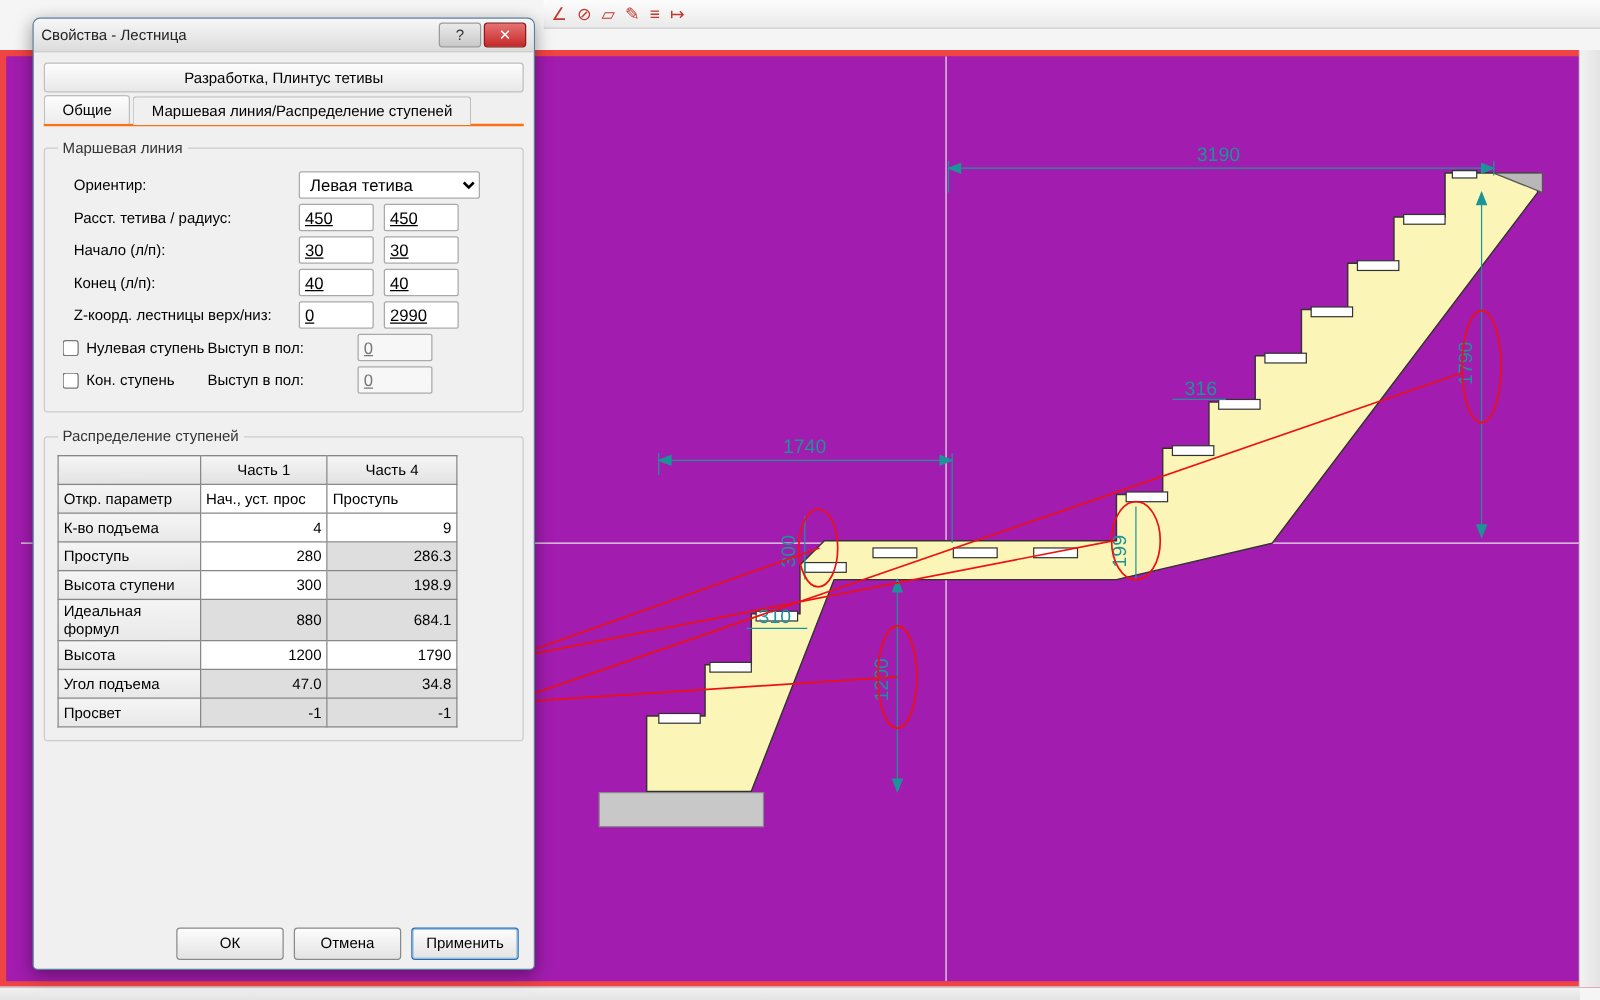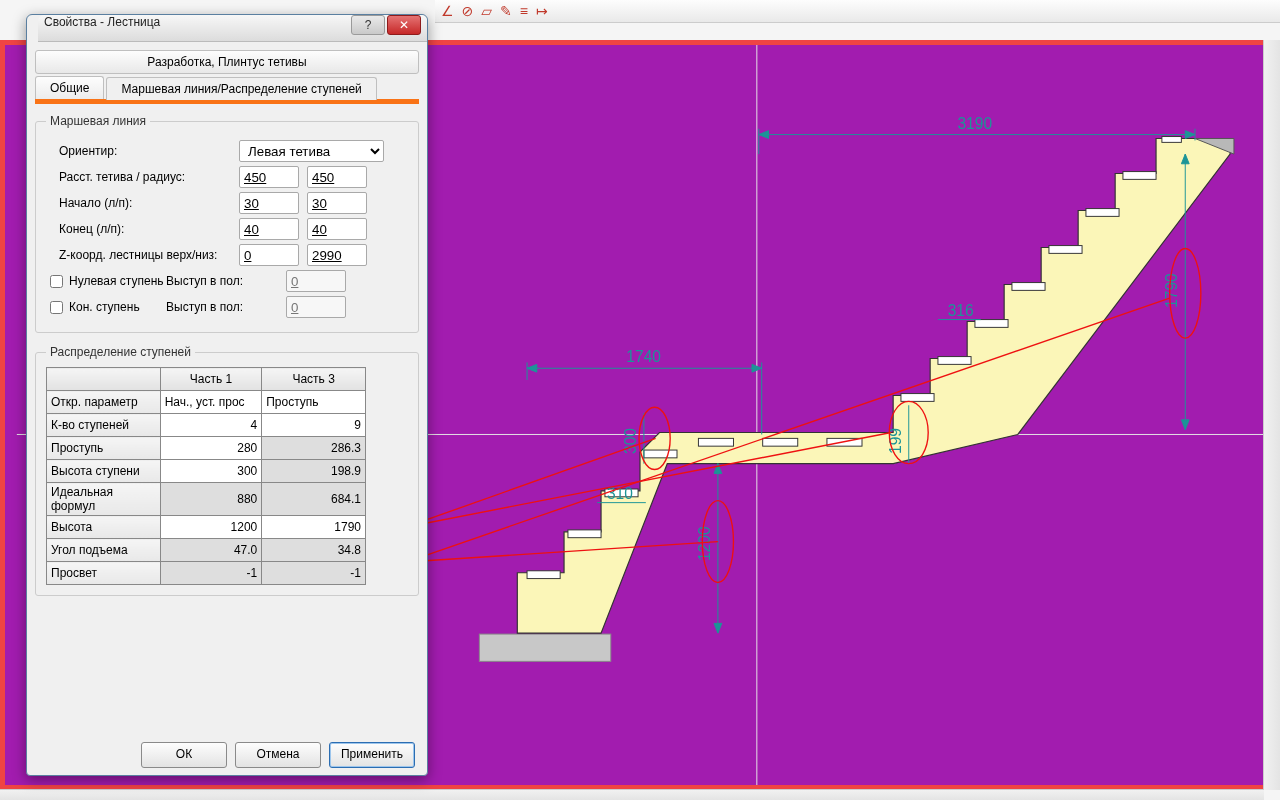--- a/index.html
+++ b/index.html
@@ -52,22 +52,22 @@
     border: 1px solid #5a7fa0;
     border-radius: 6px 6px 4px 4px;
     box-shadow: 0 4px 14px rgba(0,0,0,0.4);
   }
   .titlebar {
     height: 26px;
     background: linear-gradient(#f7f7f7,#dcdcdc);
     border-bottom: 1px solid #bbb;
     border-radius: 6px 6px 0 0;
     display:flex;
+    align-items:center;
     padding:0 6px;
-    margin-left:11px;
   }
   .titlebar .title { flex:1; color:#222; }
   .winbtn {
     width: 32px;
     height: 18px;
     margin-left:2px;
     display:inline-flex;
     align-items:center;
     justify-content:center;
     border-radius:3px;
@@ -87,21 +87,21 @@
     height: 22px;
     background: linear-gradient(#fdfdfd,#e8e8e8);
     border:1px solid #bfbfbf;
     border-radius:3px;
     text-align:center;
     line-height:22px;
     margin-bottom:2px;
   }
   .tabs {
     display:flex;
-    border-bottom:5px solid #f97316;
+    border-bottom:2px solid #f97316;
     margin-bottom:10px;
   }
   .tab {
     padding:4px 14px;
     border:1px solid #bfbfbf;
     border-bottom:none;
     background:linear-gradient(#fdfdfd,#ececec);
     border-radius:3px 3px 0 0;
     margin-right:2px;
   }
@@ -374,29 +374,29 @@
       </div>
     </fieldset>
 
     <fieldset>
       <legend>Распределение ступеней</legend>
       <table class="grid">
         <tbody>
             <tr>
           <th class="corner" style="width:110px"></th>
           <th style="width:100px">Часть 1</th>
-          <th style="width:100px">Часть 3</th>
+          <th style="width:100px">Часть 4</th>
         </tr>
         <tr>
               <td class="lbl">Откр. параметр</td>
               <td>Нач., уст. прос</td>
               <td>Проступь</td>
             </tr>
         <tr>
-              <td class="lbl">К-во ступеней</td>
+              <td class="lbl">К-во подъема</td>
               <td class="num">4</td>
               <td class="num">9</td>
             </tr>
         <tr>
               <td class="lbl">Проступь</td>
               <td class="num">280</td>
               <td class="shade">286.3</td>
             </tr>
         <tr>
               <td class="lbl">Высота ступени</td>

